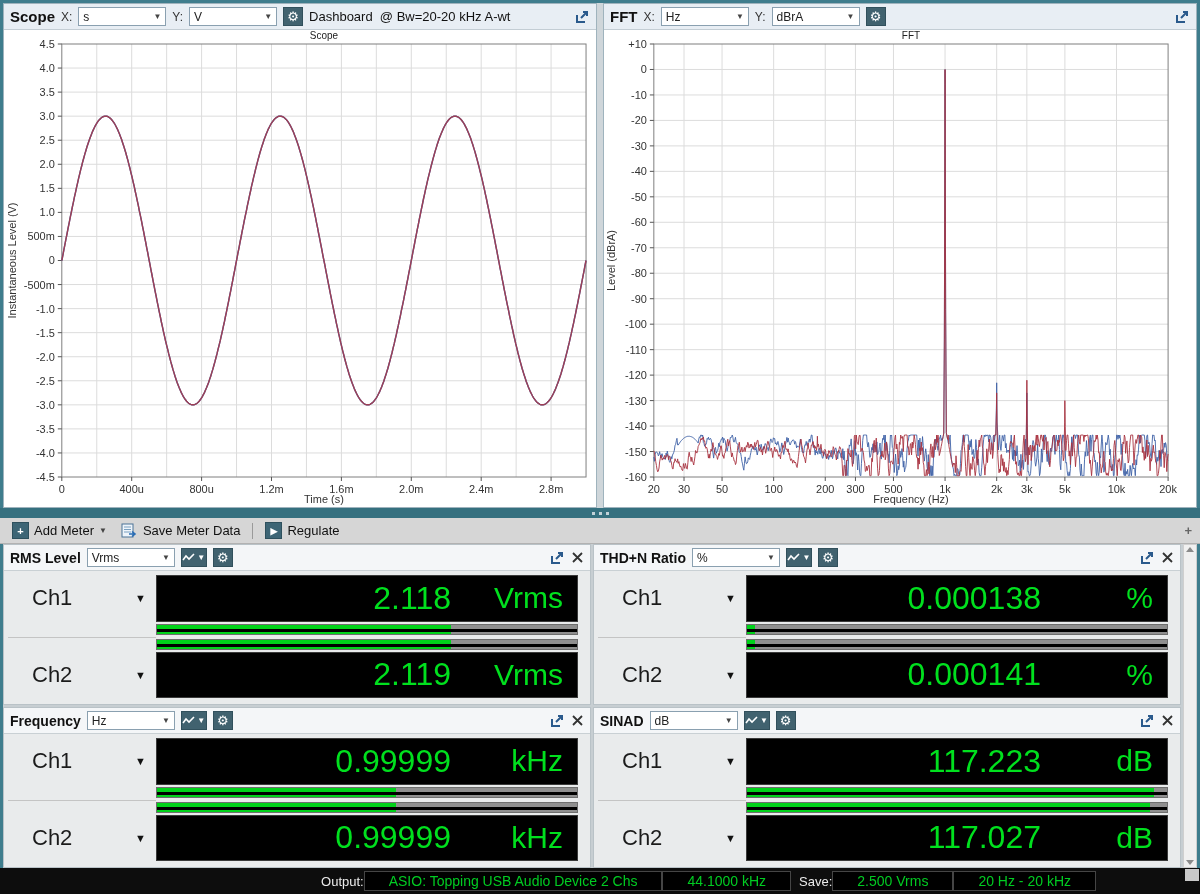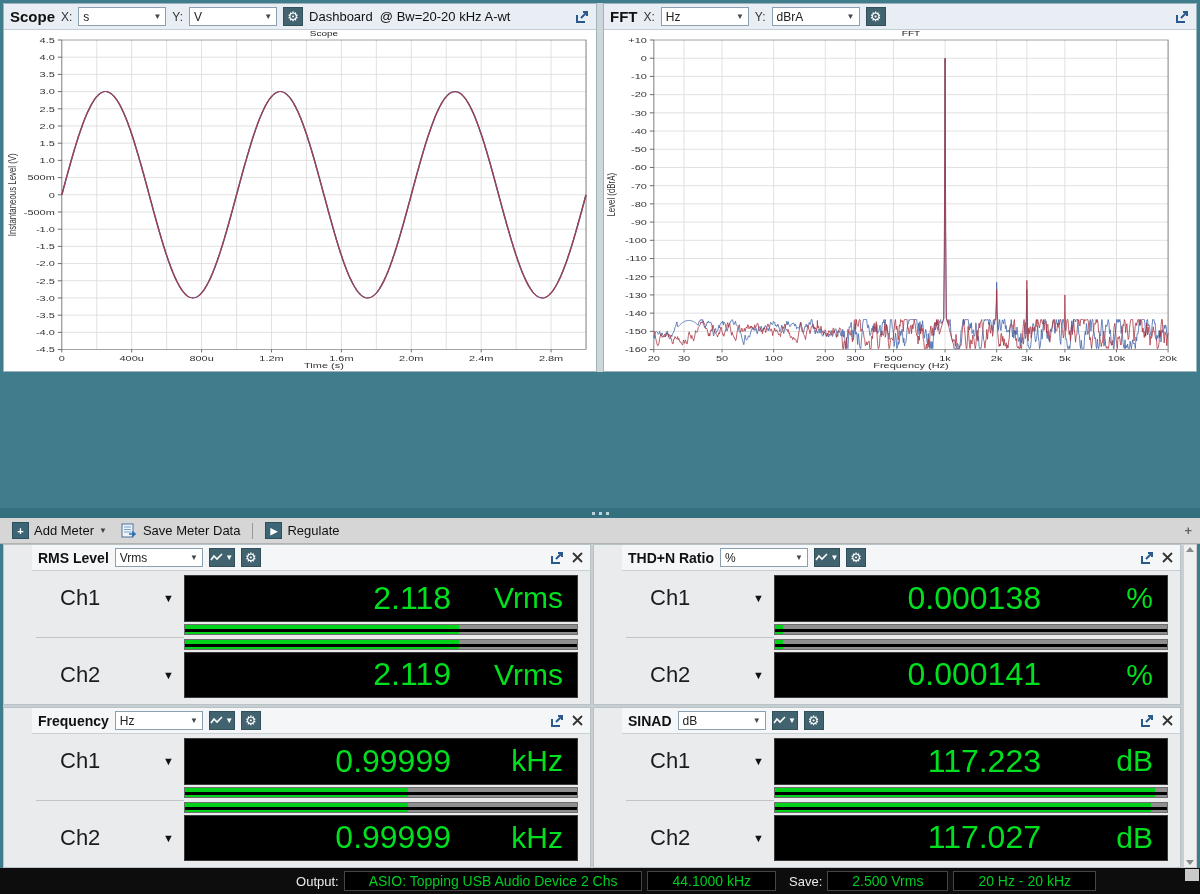--- a/index.html
+++ b/index.html
@@ -1,21 +1,21 @@
 <!DOCTYPE html>
 <html><head>
 <meta charset="utf-8">
 <style>
   html,body{margin:0;padding:0;background:#555;}
   *{box-sizing:border-box;}
   .window{position:relative;width:1200px;height:894px;background:#3f7d8d;
     font-family:"Liberation Sans",sans-serif;overflow:hidden;}
 
   
-  .plots{position:absolute;left:3px;top:3px;right:3px;height:369px;display:flex;gap:6px;background:#cfd6da;}
+  .plots{position:absolute;left:3px;top:3px;right:3px;height:505px;display:flex;gap:6px;background:#cfd6da;}
   .plot-panel{flex:1;display:flex;flex-direction:column;background:#fff;border:1px solid #9fb3bd;min-width:0;}
   .p-header{height:26px;background:#e8eef4;border-bottom:1px solid #c3cdd4;display:flex;align-items:center;gap:6px;padding:0 6px;flex:0 0 auto;}
   .p-title{font-size:15px;font-weight:bold;color:#111;}
   .axis-lbl{font-size:12px;color:#333;}
   .combo{width:88px;height:19px;background:#fff;border:1px solid #8aa0b0;display:flex;align-items:center;justify-content:space-between;padding:0 4px;font-size:12px;color:#222;}
   .caret{font-size:8px;color:#444;}
   .icon-btn{width:20px;height:19px;background:#41626f;border:1px solid #31505c;color:#fff;display:flex;align-items:center;justify-content:center;font-size:13px;cursor:default;}
   .note{font-size:13px;color:#111;white-space:pre;}
   .spacer{flex:1;}
   .p-body{flex:1;position:relative;}
@@ -29,21 +29,21 @@
   .splitter .dot{width:3px;height:3px;background:#c2d2d8;}
   .toolbar{position:absolute;left:0;top:518px;right:0;height:26px;background:#d6d6d6;border-bottom:1px solid #b2b2b2;display:flex;align-items:center;gap:2px;padding:0 6px;}
   .tb-btn{display:flex;align-items:center;gap:5px;font-size:13px;color:#111;padding:2px 6px;}
   .tb-icon{width:17px;height:17px;background:#3d6575;border:1px solid #2e505d;color:#fff;display:flex;align-items:center;justify-content:center;font-size:11px;font-weight:bold;}
   .tb-sep{width:1px;height:16px;background:#9a9a9a;margin:0 4px;}
   .tb-plus{margin-left:auto;color:#666;font-size:13px;font-weight:bold;padding-right:2px;}
 
   
   .meters{position:absolute;left:3px;top:544px;right:3px;bottom:26px;display:grid;
     grid-template-columns:1fr 1fr 14px;grid-template-rows:1fr 1fr;gap:2px;background:#c7ced2;}
-  .meter-panel{background:#e9ebec;border:1px solid #b9c2c7;display:flex;flex-direction:column;min-width:0;padding-left:28px;}
+  .meter-panel{background:#e9ebec;border:1px solid #b9c2c7;display:flex;flex-direction:column;min-width:0;}
   .m-header{height:26px;background:#f4f6f8;border-bottom:1px solid #c9d0d4;display:flex;align-items:center;gap:6px;padding:0 6px;flex:0 0 auto;}
   .m-title{font-size:14px;font-weight:bold;color:#111;}
   .chart-btn{width:26px;height:19px;background:#41626f;border:1px solid #31505c;display:flex;align-items:center;justify-content:center;gap:1px;}
   .m-body{flex:1;display:grid;grid-template-columns:148px 1fr;grid-template-rows:1fr 30px 1fr;padding:4px 12px 6px 4px;}
   .ch-label{display:flex;align-items:center;justify-content:space-between;padding:0 10px 0 24px;}
   .ch-name{font-size:22px;color:#1b1b1b;}
   .ch-caret{font-size:11px;color:#111;}
   .ch-display{background:#000;border:1px solid #3a3a3a;display:flex;align-items:center;justify-content:flex-end;padding-right:14px;color:#00e01e;}
   .ch-display .val{font-size:32px;text-align:right;}
   .ch-display .unit{font-size:30px;width:112px;text-align:right;}
@@ -54,21 +54,21 @@
   .bar .fill{position:absolute;left:0;top:0;bottom:0;background:#00d21a;}
   .bar .centerline{position:absolute;left:0;right:0;top:4px;height:3px;background:#000;}
 
   
   .scrollbar{grid-row:1/3;grid-column:3;background:#f0f0f0;border:1px solid #cfcfcf;display:flex;flex-direction:column;justify-content:space-between;align-items:center;padding:2px 0;}
   .sb-arrow{width:0;height:0;border-left:4px solid transparent;border-right:4px solid transparent;}
   .sb-up{border-bottom:5px solid #8a8a8a;}
   .sb-down{border-top:5px solid #8a8a8a;}
 
   
-  .statusbar{position:absolute;left:0;right:0;bottom:0;height:26px;background:#0d0d0d;display:flex;align-items:center;justify-content:flex-end;gap:5px;padding-right:104px;}
+  .statusbar{position:absolute;left:0;right:0;bottom:0;height:26px;background:#0d0d0d;display:flex;align-items:center;justify-content:flex-end;padding-right:104px;}
   .sb-label{color:#ececec;font-size:13px;margin-left:8px;}
   .sb-badge{background:#000;border:1px solid #454545;color:#00cc22;font-size:14px;padding:1px 24px;white-space:nowrap;}
   .sb-corner{position:absolute;right:1px;top:1px;width:14px;height:12px;background:#c9c9c9;}
 
   .popout{display:block;}
   .xclose{display:block;}
 </style>
 </head>
 <body>
 

